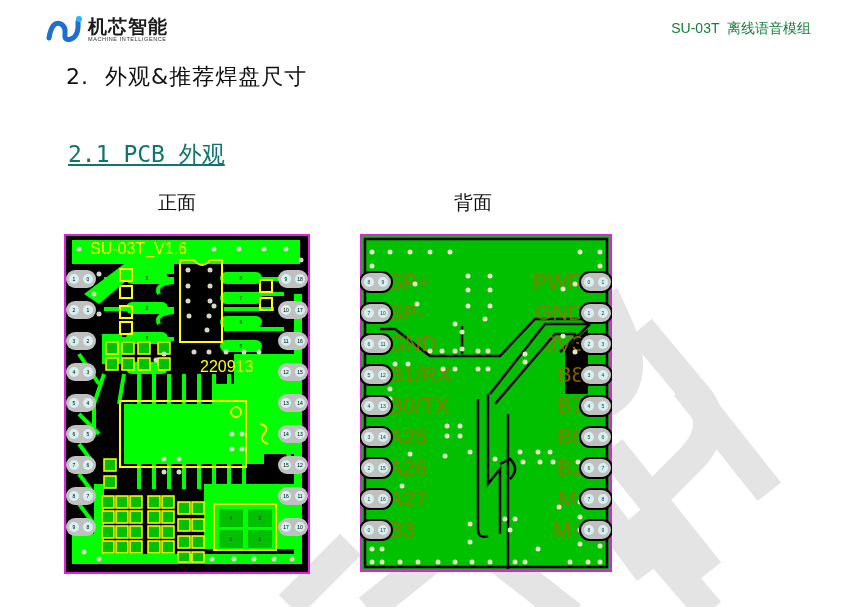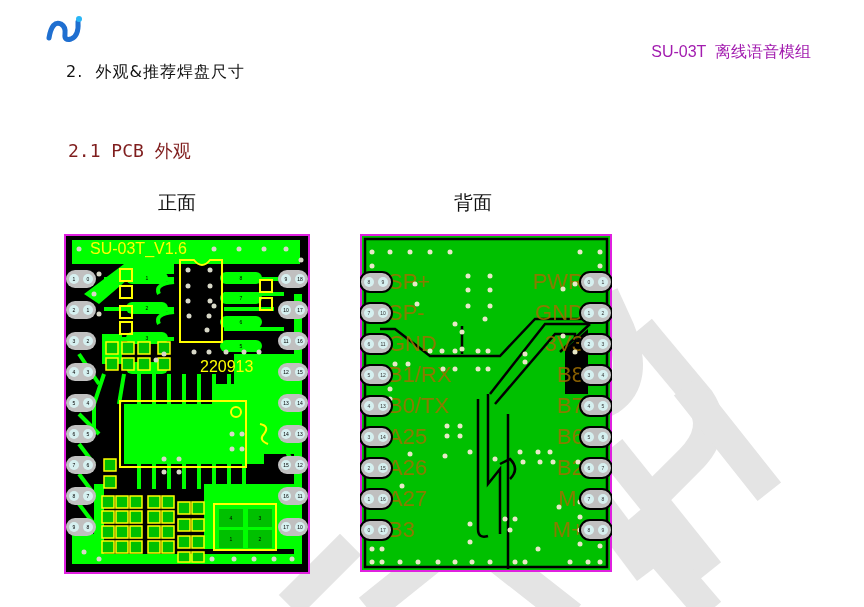--- a/index.html
+++ b/index.html
@@ -6,23 +6,23 @@
   body {
     width: 864px; height: 607px; overflow: hidden; position: relative;
     background: #ffffff; font-family: "DejaVu Sans", sans-serif; color: #111;
   }
   .watermark { position: absolute; left: 0; top: 0; width: 864px; height: 607px; pointer-events: none; z-index: 0; }
   .logo { position: absolute; left: 46px; top: 14px; display: flex; align-items: center; z-index: 2; }
   .logo-mark { width: 38px; height: 30px; }
   .logo-text { margin-left: 4px; display: flex; flex-direction: column; }
   .logo-cn { font-family: "DejaVu Sans", sans-serif; font-weight: bold; font-size: 19px; letter-spacing: 1px; color: #1b1b1b; line-height: 20px; }
   .logo-en { font-family: "Liberation Sans", sans-serif; font-size: 5.5px; letter-spacing: 0.6px; color: #333; line-height: 7px; }
-  .doc-header-right { position: absolute; right: 53px; top: 42px; font-family: "Liberation Sans", sans-serif; font-size: 16px; color: #a21caf; z-index: 2; }
-  .h1 { position: absolute; left: 66px; top: 62px; font-size: 16px; color: #111; font-family: "DejaVu Sans", sans-serif; z-index: 2; letter-spacing: 1px; }
-  .h2 { position: absolute; left: 68px; top: 139px; font-size: 18px; color: #7f1d1d; font-family: "DejaVu Sans Mono", monospace; z-index: 2; }
+  .doc-header-right { position: absolute; right: 53px; top: 20px; font-family: "Liberation Sans", sans-serif; font-size: 14px; color: #15803d; z-index: 2; }
+  .h1 { position: absolute; left: 66px; top: 62px; font-size: 22px; color: #111; font-family: "DejaVu Sans", sans-serif; z-index: 2; letter-spacing: 1px; }
+  .h2 { position: absolute; left: 68px; top: 139px; font-size: 23px; color: #0f766e; font-family: "DejaVu Sans Mono", monospace; z-index: 2; text-decoration: underline; }
   .caption { position: absolute; top: 190px; font-size: 19px; color: #111; font-family: "DejaVu Sans", sans-serif; z-index: 2; }
   .cap-front { left: 158px; }
   .cap-back { left: 454px; }
   .pcb { position: absolute; z-index: 2; }
   .pcb-front { left: 64px; top: 234px; width: 212px; height: 340px; }
   .pcb-back { left: 360px; top: 234px; width: 252px; height: 338px; }
   .pcb svg { display: block; }
 </style>
 </head>
 <body>
@@ -39,20 +39,24 @@
     <path d="M500 560 L560 607"></path>
     <path d="M640 530 L700 600"></path>
   </g>
 </svg>
 
 <div class="logo">
   <svg class="logo-mark" viewBox="0 0 38 30">
     <path d="M3 24 Q6 6 15 10 Q20 13 19 20 Q18 27 25 25 Q33 22 32 8" fill="none" stroke="#1f6fd0" stroke-width="5" stroke-linecap="round"></path>
     <circle cx="33" cy="5" r="3" fill="#29b6f6"></circle>
   </svg>
+  <div class="logo-text">
+    <span class="logo-cn">机芯智能</span>
+    <span class="logo-en">MACHINE INTELLIGENCE</span>
+  </div>
 </div>
 <div class="doc-header-right" style="white-space:pre">SU-03T  离线语音模组</div>
 
 <div class="h1" style="white-space:pre">2.  外观&amp;推荐焊盘尺寸</div>
 <div class="h2">2.1 PCB 外观</div>
 
 <div class="caption cap-front">正面</div>
 <div class="caption cap-back">背面</div>
 
 <div class="pcb pcb-front">

